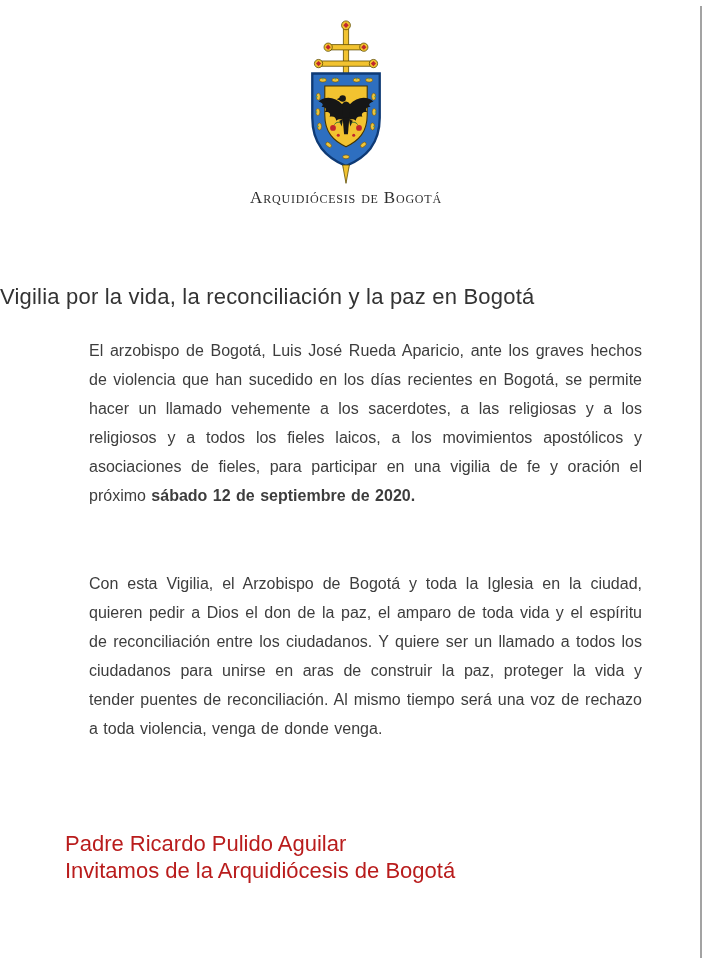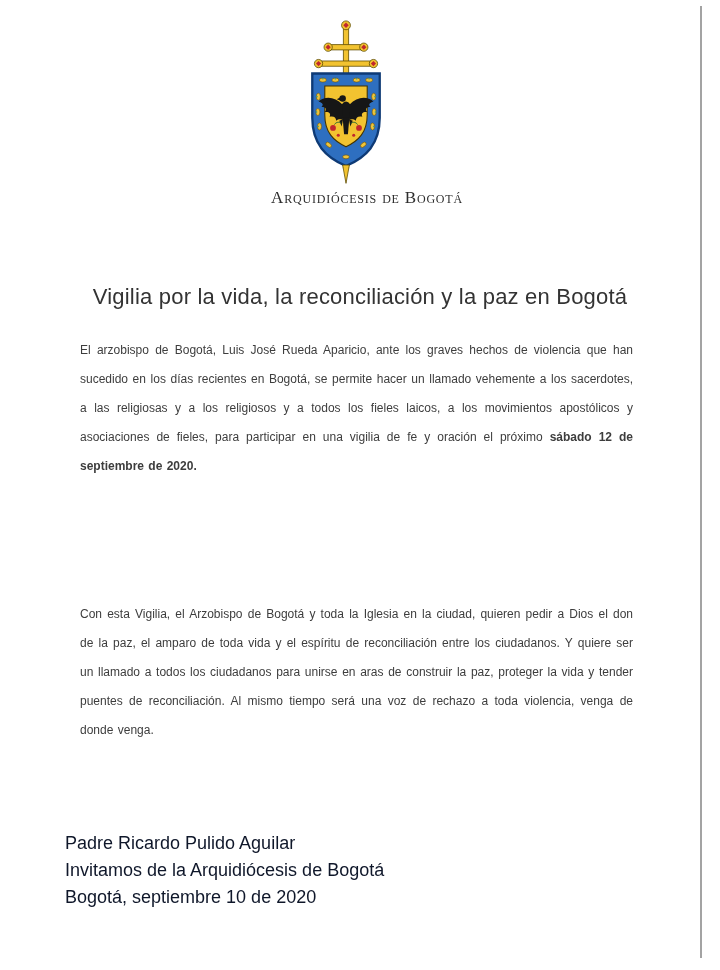--- a/index.html
+++ b/index.html
@@ -10,33 +10,33 @@
   *{margin:0;padding:0;box-sizing:border-box;}
   html,body{width:720px;height:970px;overflow:hidden;}
   body{background:var(--page-bg);font-family:"Liberation Sans",sans-serif;color:var(--text-color);}
   .page{position:relative;width:720px;height:970px;background:var(--page-bg);}
   .edge-line{position:absolute;left:700px;top:6px;width:2px;height:952px;background:var(--edge-line);}
   .crest{position:absolute;left:293px;top:14px;width:106px;height:172px;}
   .crest svg{width:100%;height:100%;display:block;}
   .crest-caption{
     position:absolute;left:0;top:188px;width:692px;text-align:center;
     font-family:"Liberation Serif",serif;font-variant:small-caps;
-    font-size:17px;letter-spacing:0.8px;color:#2e2e2e;margin-left:21px;
+    font-size:17px;letter-spacing:0.8px;color:#2e2e2e;
   }
   .doc-title{
-    position:absolute;left:0;top:284px;width:720px;text-align:center;
+    position:absolute;left:0;top:284px;width:720px;
     font-size:22px;font-weight:400;color:#333333;letter-spacing:0.2px;
   }
   .para{
-    position:absolute;left:80px;width:553px;
-    font-size:12px;line-height:29px;text-align:justify;word-spacing:1px;
+    position:absolute;left:89px;width:553px;
+    font-size:16px;line-height:29px;text-align:justify;word-spacing:1px;
   }
-  .para-1{top:336px;} .para-2{top:482px;} .para-3{top:569px;margin-top:31px;} .para-4{top:714px;}
+  .para-1{top:336px;} .para-2{top:482px;} .para-3{top:569px;} .para-4{top:714px;}
   .para b{font-weight:700;}
-  .signature{position:absolute;left:65px;top:830px;font-size:18px;line-height:27px;color:#0f172a;}
+  .signature{position:absolute;left:65px;top:830px;font-size:22px;line-height:27px;color:#b91c1c;}
   .signature div{white-space:nowrap;}
 </style>
 </head>
 <body>
 
 <div class="page">
 
   <div class="edge-line"></div>
 
   <div class="crest">
@@ -126,16 +126,15 @@
 
   <p class="para para-1"><span>El arzobispo de Bogotá, Luis José Rueda Aparicio, ante los graves hechos de violencia que han sucedido en los días recientes en Bogotá, se permite hacer un llamado vehemente a los sacerdotes, a las religiosas y a los religiosos y a todos los fieles laicos, a los movimientos apostólicos y asociaciones de fieles, para participar en una vigilia de fe y oración el próximo </span><b>sábado 12 de septiembre de 2020.</b></p>
 
 
   <p class="para para-3"><span>Con esta Vigilia, el Arzobispo de Bogotá y toda la Iglesia en la ciudad, quieren pedir a Dios el don de la paz, el amparo de toda vida y el espíritu de reconciliación entre los ciudadanos. Y quiere ser un llamado a todos los ciudadanos para unirse en aras de construir la paz, proteger la vida y tender puentes de reconciliación. Al mismo tiempo será una voz de rechazo a toda violencia, venga de donde venga.</span></p>
 
 
   <div class="signature">
     <div>Padre Ricardo Pulido Aguilar</div>
     <div>Invitamos de la Arquidiócesis de Bogotá</div>
-    <div>Bogotá, septiembre 10 de 2020</div>
   </div>
 
 </div>
 
 </body></html>

